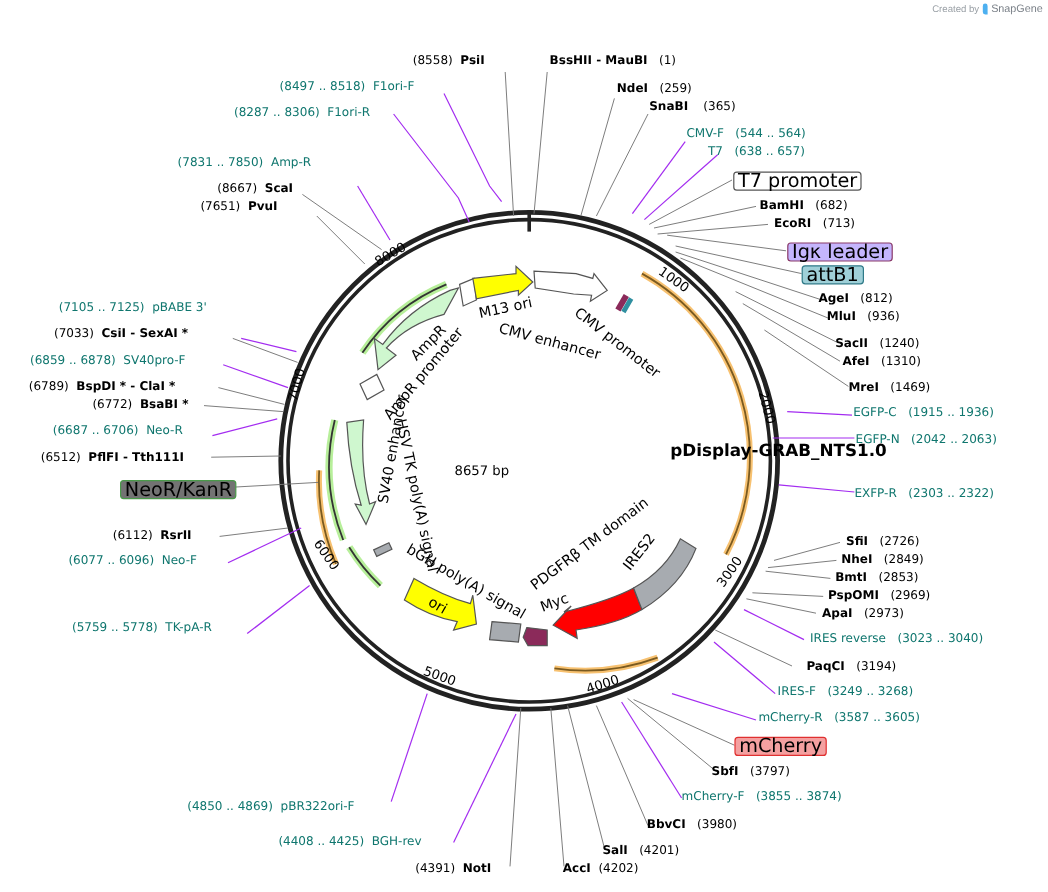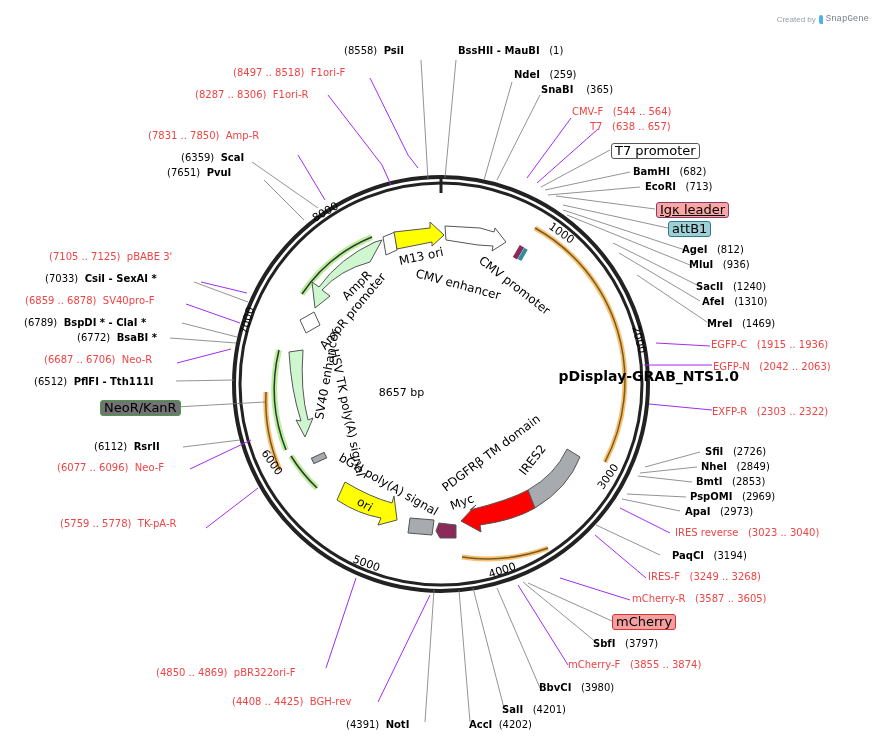--- a/index.html
+++ b/index.html
@@ -1,26 +1,26 @@
 <!DOCTYPE html>
 <html><head>
 <meta charset="utf-8">
 <style>
   html, body { margin:0; padding:0; background:#ffffff; }
   body { width:873px; height:743px; position:relative; overflow:hidden; font-family:"DejaVu Sans", sans-serif; }
   #map { position:absolute; left:0; top:0; width:873px; height:743px; }
-  .credit { position:absolute; right:4px; top:2px; font-size:8px; color:#9aa0a6; font-family:"Liberation Sans", sans-serif; display:flex; align-items:center; gap:3px;margin-top:12px; }
-  .credit .brand { font-size:9px; color:#7a8088;font-family:Liberation Mono, monospace; }
+  .credit { position:absolute; right:4px; top:2px; font-size:8px; color:#9aa0a6; font-family:"Liberation Sans", sans-serif; display:flex; align-items:center; gap:3px; }
+  .credit .brand { font-size:9px; color:#7a8088; }
   .credit .logo { width:4px; height:9px; background:#4db0f0; border-radius:2px 2px 0 2px; display:inline-block; }
   .lbl { position:absolute; font-size:10px; white-space:nowrap; line-height:14px; }
   .enz { color:#000; }
   .enz b { font-weight:bold; }
   .num { color:#000; }
-  .primer { color:#ef4444; }
-  .feat-box { position:absolute; font-size:13px; line-height:14px; padding:0 3px; border-radius:3px; white-space:nowrap; color:#000; }
+  .primer { color:#0f766e; }
+  .feat-box { position:absolute; font-size:16px; line-height:14px; padding:0 3px; border-radius:3px; white-space:nowrap; color:#000; }
   .title { position:absolute; left:0; width:739px; text-align:right; top:368px; font-size:14px; font-weight:bold; }
   .sub { position:absolute; left:0; width:803px; text-align:center; top:386px; font-size:11px; }
 </style>
 </head>
 <body>
 
 <div class="credit">
   <span>Created by</span>
   <span class="logo"></span>
   <span class="brand">SnapGene</span>
@@ -187,21 +187,21 @@
 <div class="lbl enz" style="left:539px;top:681px;"><b>BbvCI</b>&nbsp;&nbsp; <span>(3980)</span></div>
 <div class="lbl enz" style="left:502px;top:703px;"><b>SalI</b>&nbsp;&nbsp; <span>(4201)</span></div>
 <div class="lbl enz" style="left:469px;top:718px;"><b>AccI</b>&nbsp; <span>(4202)</span></div>
 <div class="lbl enz" style="left:346px;top:718px;"><span>(4391)</span>&nbsp; <b>NotI</b></div>
 <div class="lbl enz" style="left:94px;top:440px;"><span>(6112)</span>&nbsp; <b>RsrII</b></div>
 <div class="lbl enz" style="left:14px;top:375px;margin-left:20px;"><span>(6512)</span>&nbsp; <b>PflFI  - Tth111I</b></div>
 <div class="lbl enz" style="left:77px;top:331px;"><span>(6772)</span>&nbsp; <b>BsaBI *</b></div>
 <div class="lbl enz" style="left:24px;top:316px;"><span>(6789)</span>&nbsp; <b>BspDI *  - ClaI *</b></div>
 <div class="lbl enz" style="left:45px;top:272px;"><span>(7033)</span>&nbsp; <b>CsiI  - SexAI *</b></div>
 <div class="lbl enz" style="left:167px;top:166px;text-align:right;"><span>(7651)</span>&nbsp; <b>PvuI</b></div>
-<div class="lbl enz" style="left:181px;top:151px;"><span>(6359)</span>&nbsp; <b>ScaI</b></div>
+<div class="lbl enz" style="left:181px;top:151px;"><span>(8667)</span>&nbsp; <b>ScaI</b></div>
 
 <div class="lbl primer" style="left:233px;top:66px;"><span>(8497 .. 8518)</span>&nbsp; <span>F1ori-F</span></div>
 <div class="lbl primer" style="left:195px;top:88px;"><span>(8287 .. 8306)</span>&nbsp; <span>F1ori-R</span></div>
 <div class="lbl primer" style="left:148px;top:129px;"><span>(7831 .. 7850)</span>&nbsp; <span>Amp-R</span></div>
 <div class="lbl primer" style="left:572px;top:105px;"><span>CMV-F</span>&nbsp;&nbsp; <span>(544 .. 564)</span></div>
 <div class="lbl primer" style="left:590px;top:120px;"><span>T7</span>&nbsp;&nbsp; <span>(638 .. 657)</span></div>
 <div class="lbl primer" style="left:711px;top:338px;"><span>EGFP-C</span>&nbsp;&nbsp; <span>(1915 .. 1936)</span></div>
 <div class="lbl primer" style="left:713px;top:360px;"><span>EGFP-N</span>&nbsp;&nbsp; <span>(2042 .. 2063)</span></div>
 <div class="lbl primer" style="left:712px;top:405px;"><span>EXFP-R</span>&nbsp;&nbsp; <span>(2303 .. 2322)</span></div>
 <div class="lbl primer" style="left:675px;top:526px;"><span>IRES reverse</span>&nbsp;&nbsp; <span>(3023 .. 3040)</span></div>
@@ -210,16 +210,16 @@
 <div class="lbl primer" style="left:568px;top:658px;"><span>mCherry-F</span>&nbsp;&nbsp; <span>(3855 .. 3874)</span></div>
 <div class="lbl primer" style="left:232px;top:695px;"><span>(4408 .. 4425)</span>&nbsp; <span>BGH-rev</span></div>
 <div class="lbl primer" style="left:156px;top:666px;"><span>(4850 .. 4869)</span>&nbsp; <span>pBR322ori-F</span></div>
 <div class="lbl primer" style="left:60px;top:517px;"><span>(5759 .. 5778)</span>&nbsp; <span>TK-pA-R</span></div>
 <div class="lbl primer" style="left:57px;top:461px;"><span>(6077 .. 6096)</span>&nbsp; <span>Neo-F</span></div>
 <div class="lbl primer" style="left:44px;top:353px;"><span>(6687 .. 6706)</span>&nbsp; <span>Neo-R</span></div>
 <div class="lbl primer" style="left:25px;top:294px;"><span>(6859 .. 6878)</span>&nbsp; <span>SV40pro-F</span></div>
 <div class="lbl primer" style="left:49px;top:250px;"><span>(7105 .. 7125)</span>&nbsp; <span>pBABE 3'</span></div>
 
 <div class="feat-box" style="left:611px;top:143px;background:#fff;border:1px solid #555;">T7 promoter</div>
-<div class="feat-box" style="left:656px;top:202px;background:#fca5a5;border:1px solid #8a3a6a;text-decoration:underline;">Igκ leader</div>
+<div class="feat-box" style="left:656px;top:202px;background:#c4b5fd;border:1px solid #8a3a6a;">Igκ leader</div>
 <div class="feat-box" style="left:668px;top:221px;background:#9fd0d8;border:1px solid #2f7a88;">attB1</div>
 <div class="feat-box" style="left:612px;top:614px;background:#f4a0a0;border:1px solid #e03030;">mCherry</div>
 <div class="feat-box" style="left:100px;top:400px;background:#737373;border:1px solid #4a9a4a;">NeoR/KanR</div>
 
 </body></html>

